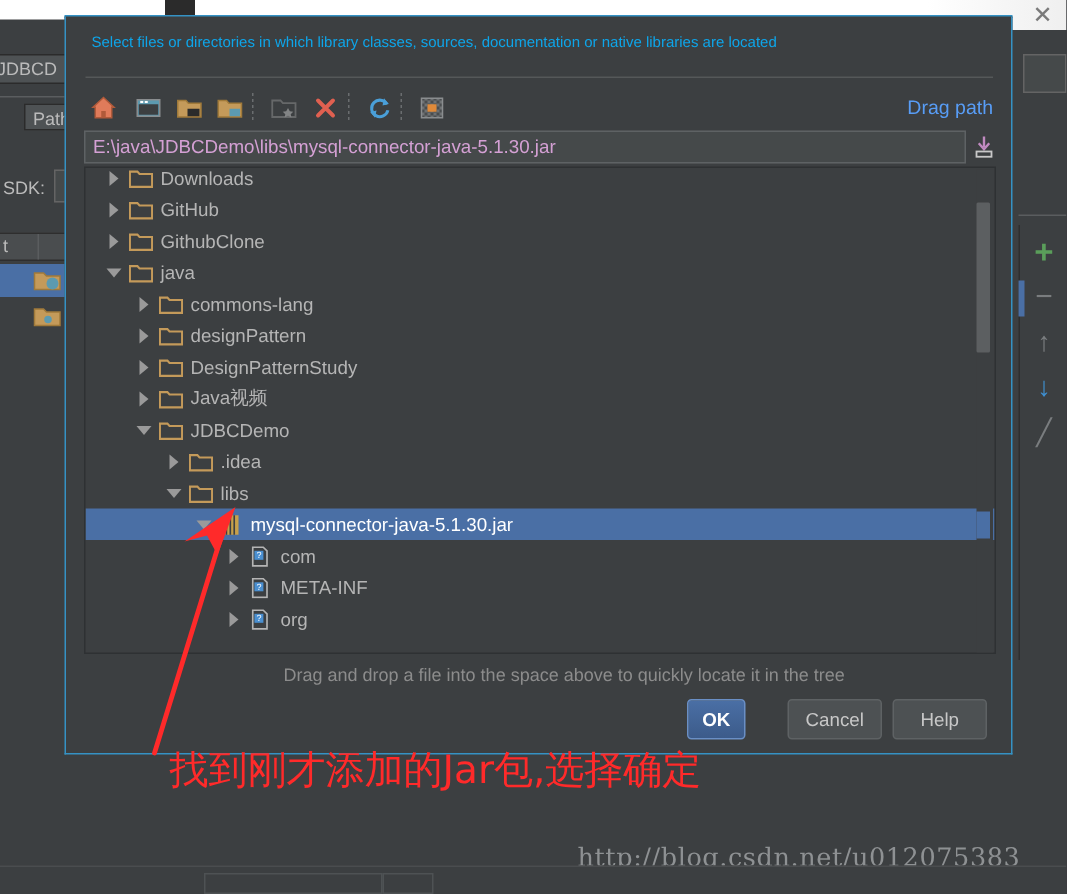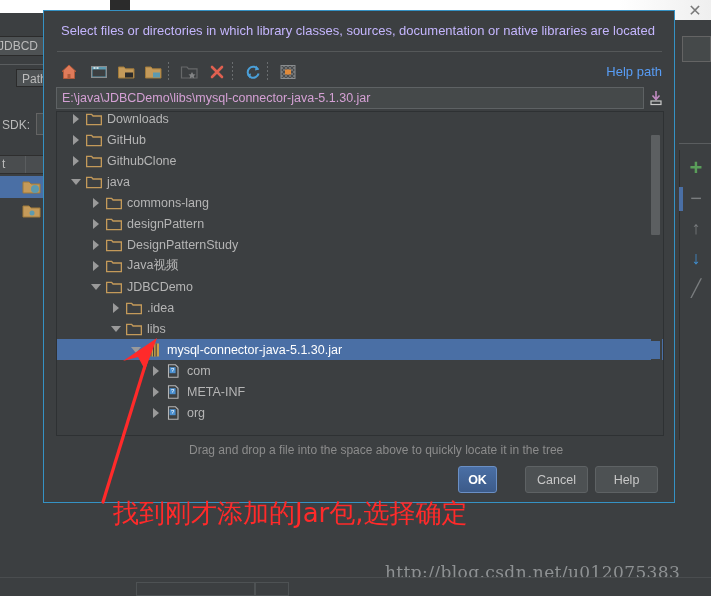--- a/index.html
+++ b/index.html
@@ -66,21 +66,21 @@
   #dialog {
     position:absolute; left:43px; top:11px; width:632px; height:492px;
     background:#3c3f41; border:1px solid #3592c4;
     border-top:none;
   }
   #dialog-top-edge {
     position:absolute; left:43px; top:10px; width:632px; height:2px; background:#3592c4;
   }
 
   #dlg-title {
-    position:absolute; left:17px; top:12px; color:#c4b5fd; font-size:13px; white-space:nowrap;
+    position:absolute; left:17px; top:12px; color:#0ea5e9; font-size:10px; white-space:nowrap;
   }
   #dlg-sep {
     position:absolute; left:13px; top:40px; width:605px; height:1px; background:#555859;
   }
 
   
   #dlg-toolbar { position:absolute; left:12px; top:46px; width:608px; height:30px; }
   .tb-btn {
     position:absolute; top:2px; width:26px; height:26px;
     display:flex; align-items:center; justify-content:center;
@@ -321,21 +321,21 @@
             <rect width="4" height="4" fill="#6e7173"></rect>
             <rect width="2" height="2" fill="#4a4d4f"></rect>
             <rect x="2" y="2" width="2" height="2" fill="#4a4d4f"></rect>
           </pattern>
         </defs>
         <rect x="2" y="2.5" width="14" height="13" fill="url(#checker)" stroke="#8a8d8f" stroke-width="1"></rect>
         <rect x="6" y="6.5" width="6" height="5" fill="#e08a3a"></rect>
       </svg>
     </div>
 
-    <div id="hide-path">Help path</div>
+    <div id="hide-path">Drag path</div>
   </div>
 
   <div id="path-field" title="Path">E:\java\JDBCDemo\libs\mysql-connector-java-5.1.30.jar</div>
   <div id="path-drop-icon">
     <svg width="14" height="16" viewBox="0 0 14 16">
       <path d="M7 1 L7 8 M3.5 5.5 L7 9.5 L10.5 5.5" stroke="#c08ac0" stroke-width="1.6" fill="none"></path>
       <rect x="2" y="11" width="10" height="3.5" fill="none" stroke="#c8c8c8" stroke-width="1.2"></rect>
     </svg>
   </div>
 

